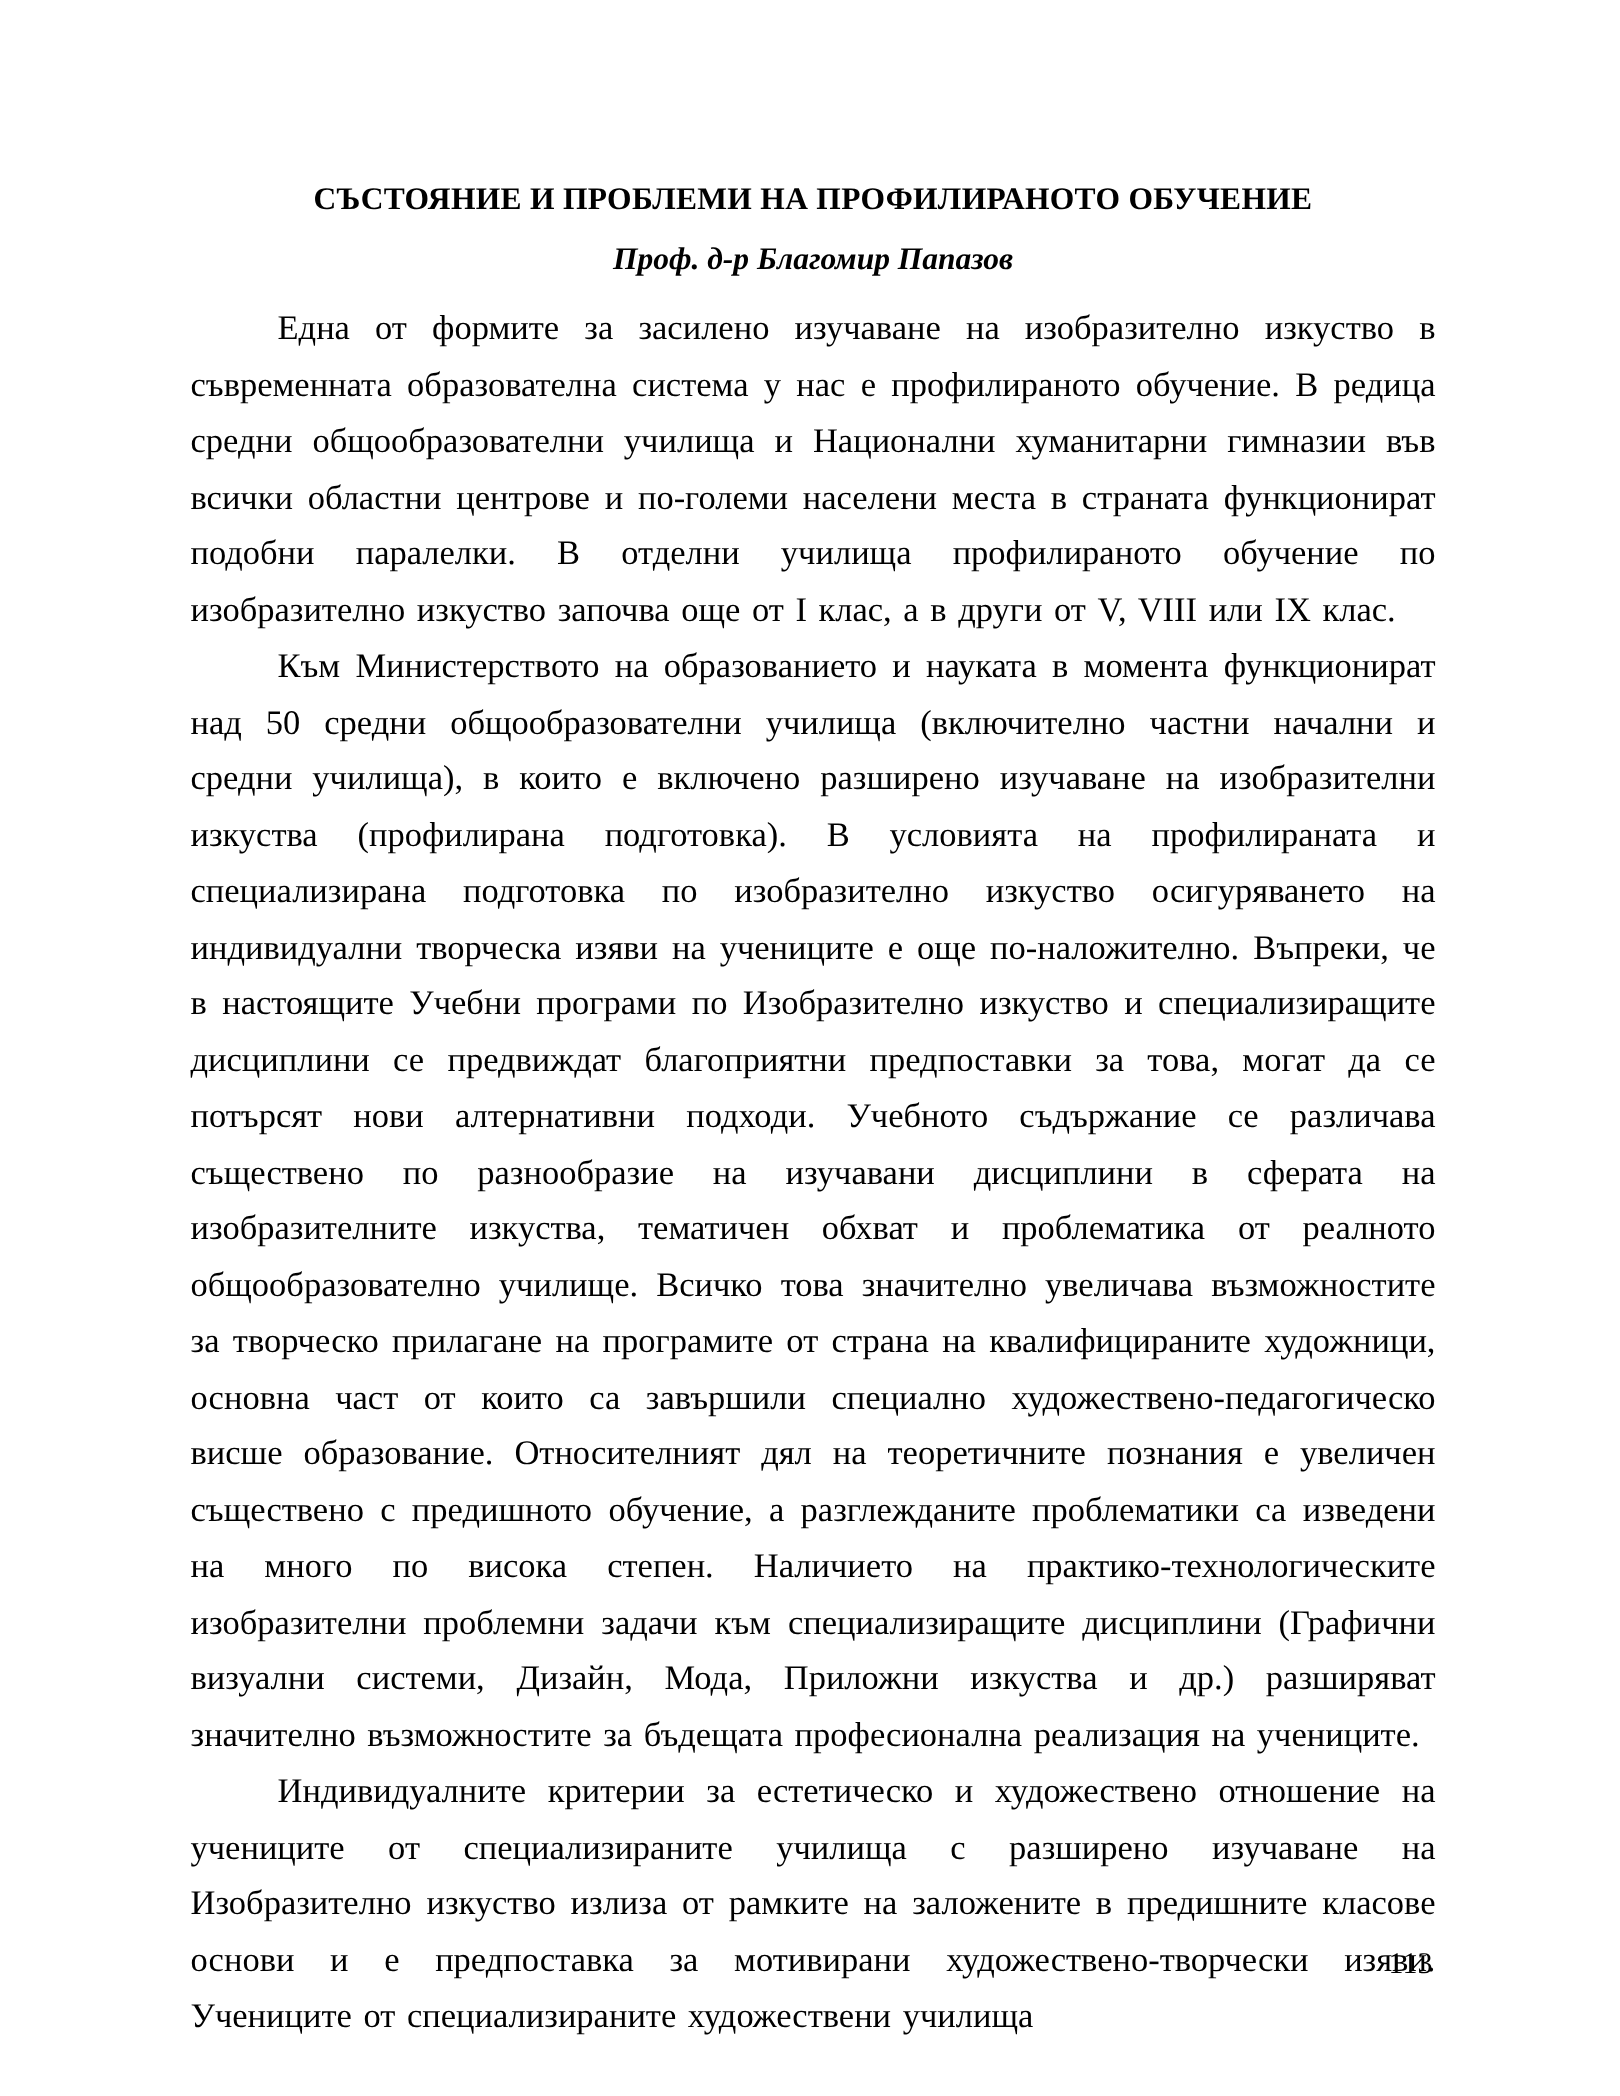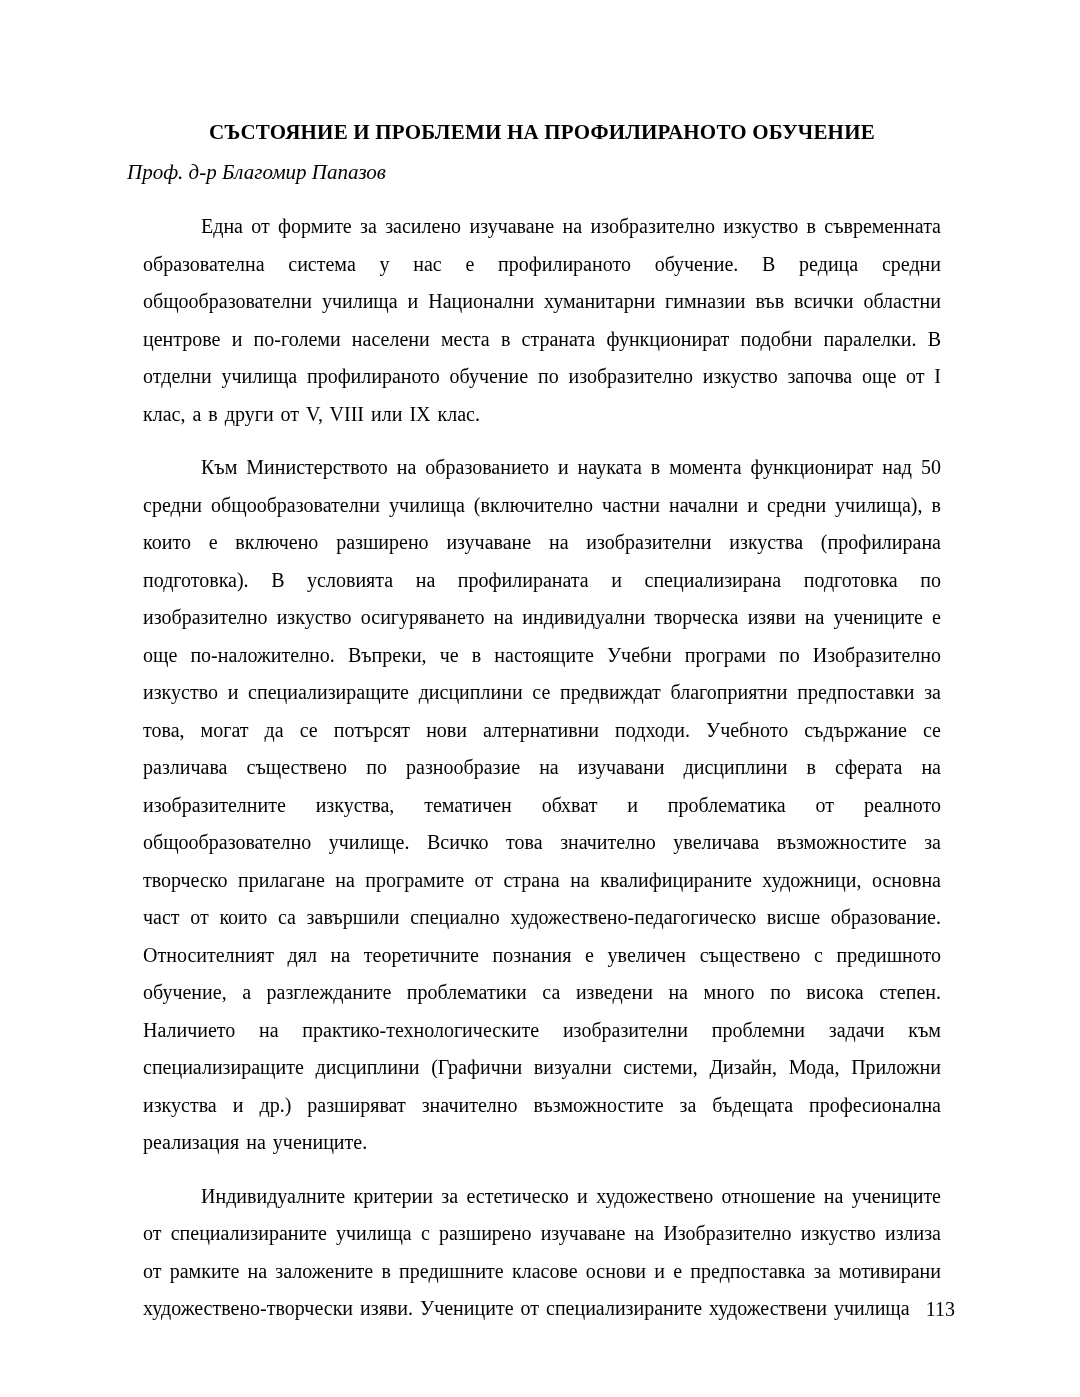--- a/index.html
+++ b/index.html
@@ -25,33 +25,33 @@
   }
   .doc-title {
     text-align: center;
     font-weight: bold;
     font-size: 21px;
     line-height: 40px;
     margin: 0;
     letter-spacing: 0.2px;
   }
   .doc-author {
-    text-align: left;
-    font-weight: normal;
+    text-align: center;
+    font-weight: bold;
     font-style: italic;
     font-size: 21px;
     line-height: 40px;
     margin: 0 0 8px 0;
   }
   .doc-paragraph {
-    font-size: 20px;
+    font-size: 23px;
     line-height: 37.5px;
     text-align: justify;
     text-indent: 58px;
-    margin: 16px;
+    margin: 0;
     word-spacing: 2px;
   }
   .page-number {
     position: absolute;
     bottom: 76px;
     right: 125px;
     font-size: 20px;
     line-height: 24px;
     margin-top: 15px;
   }

